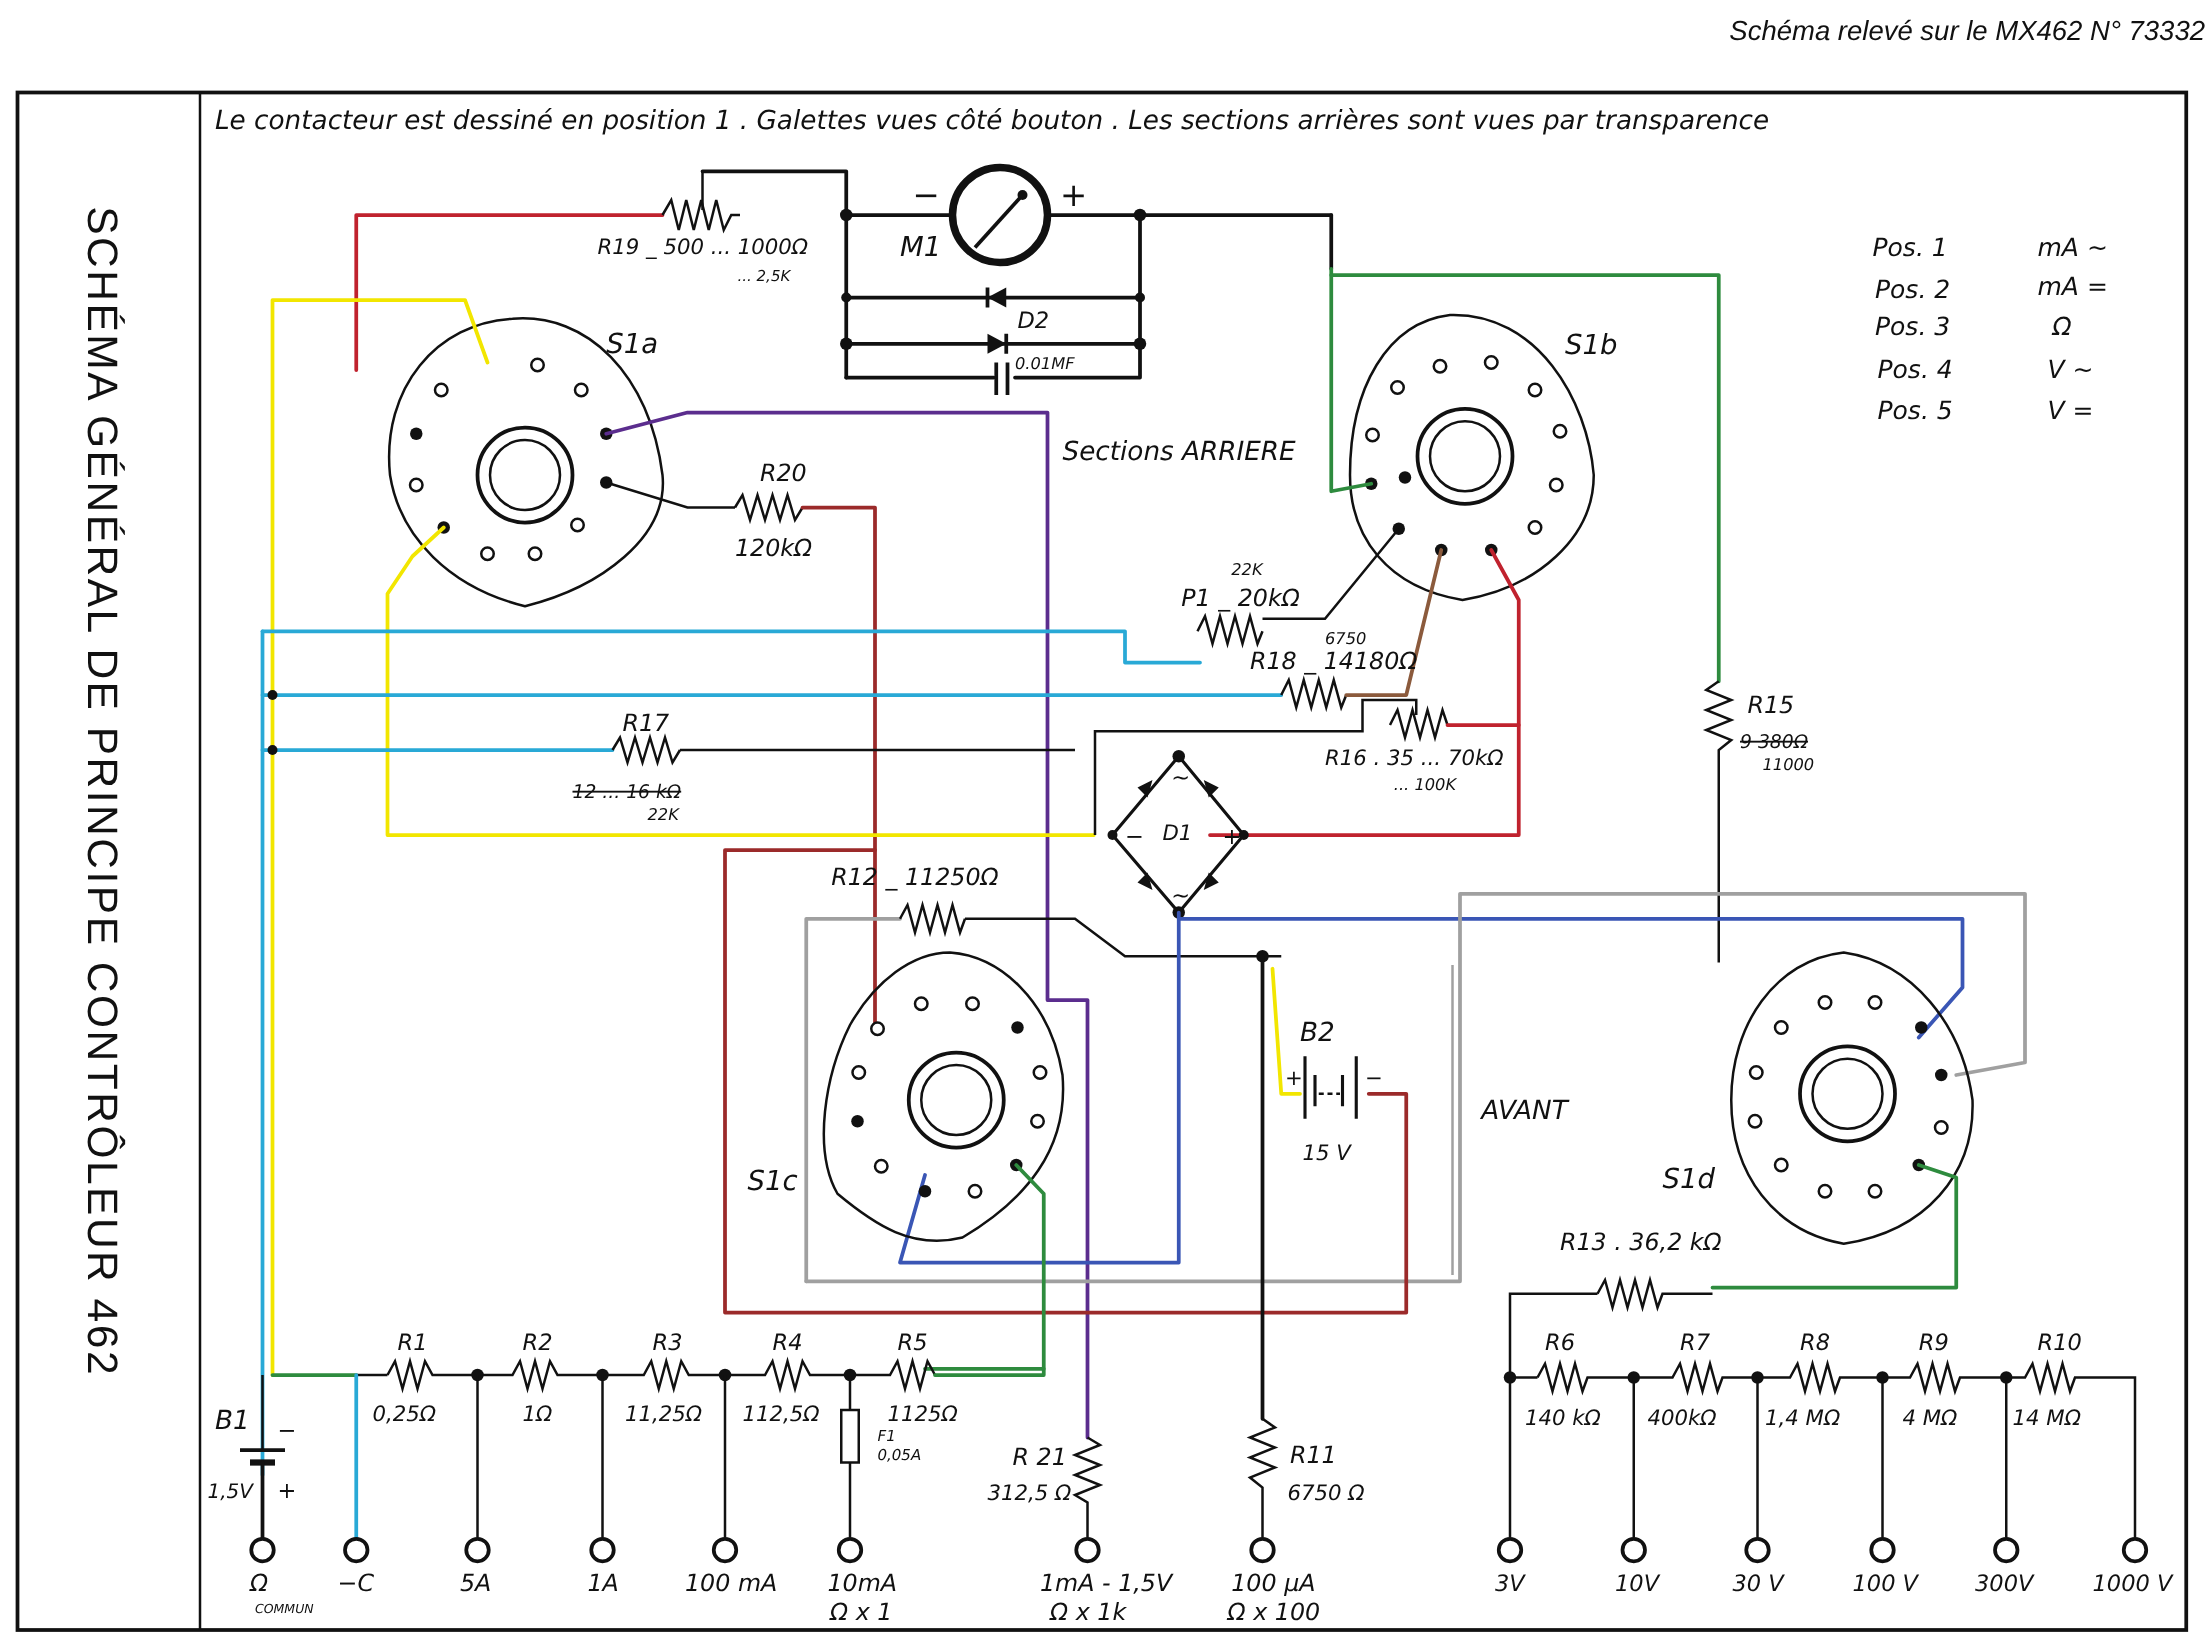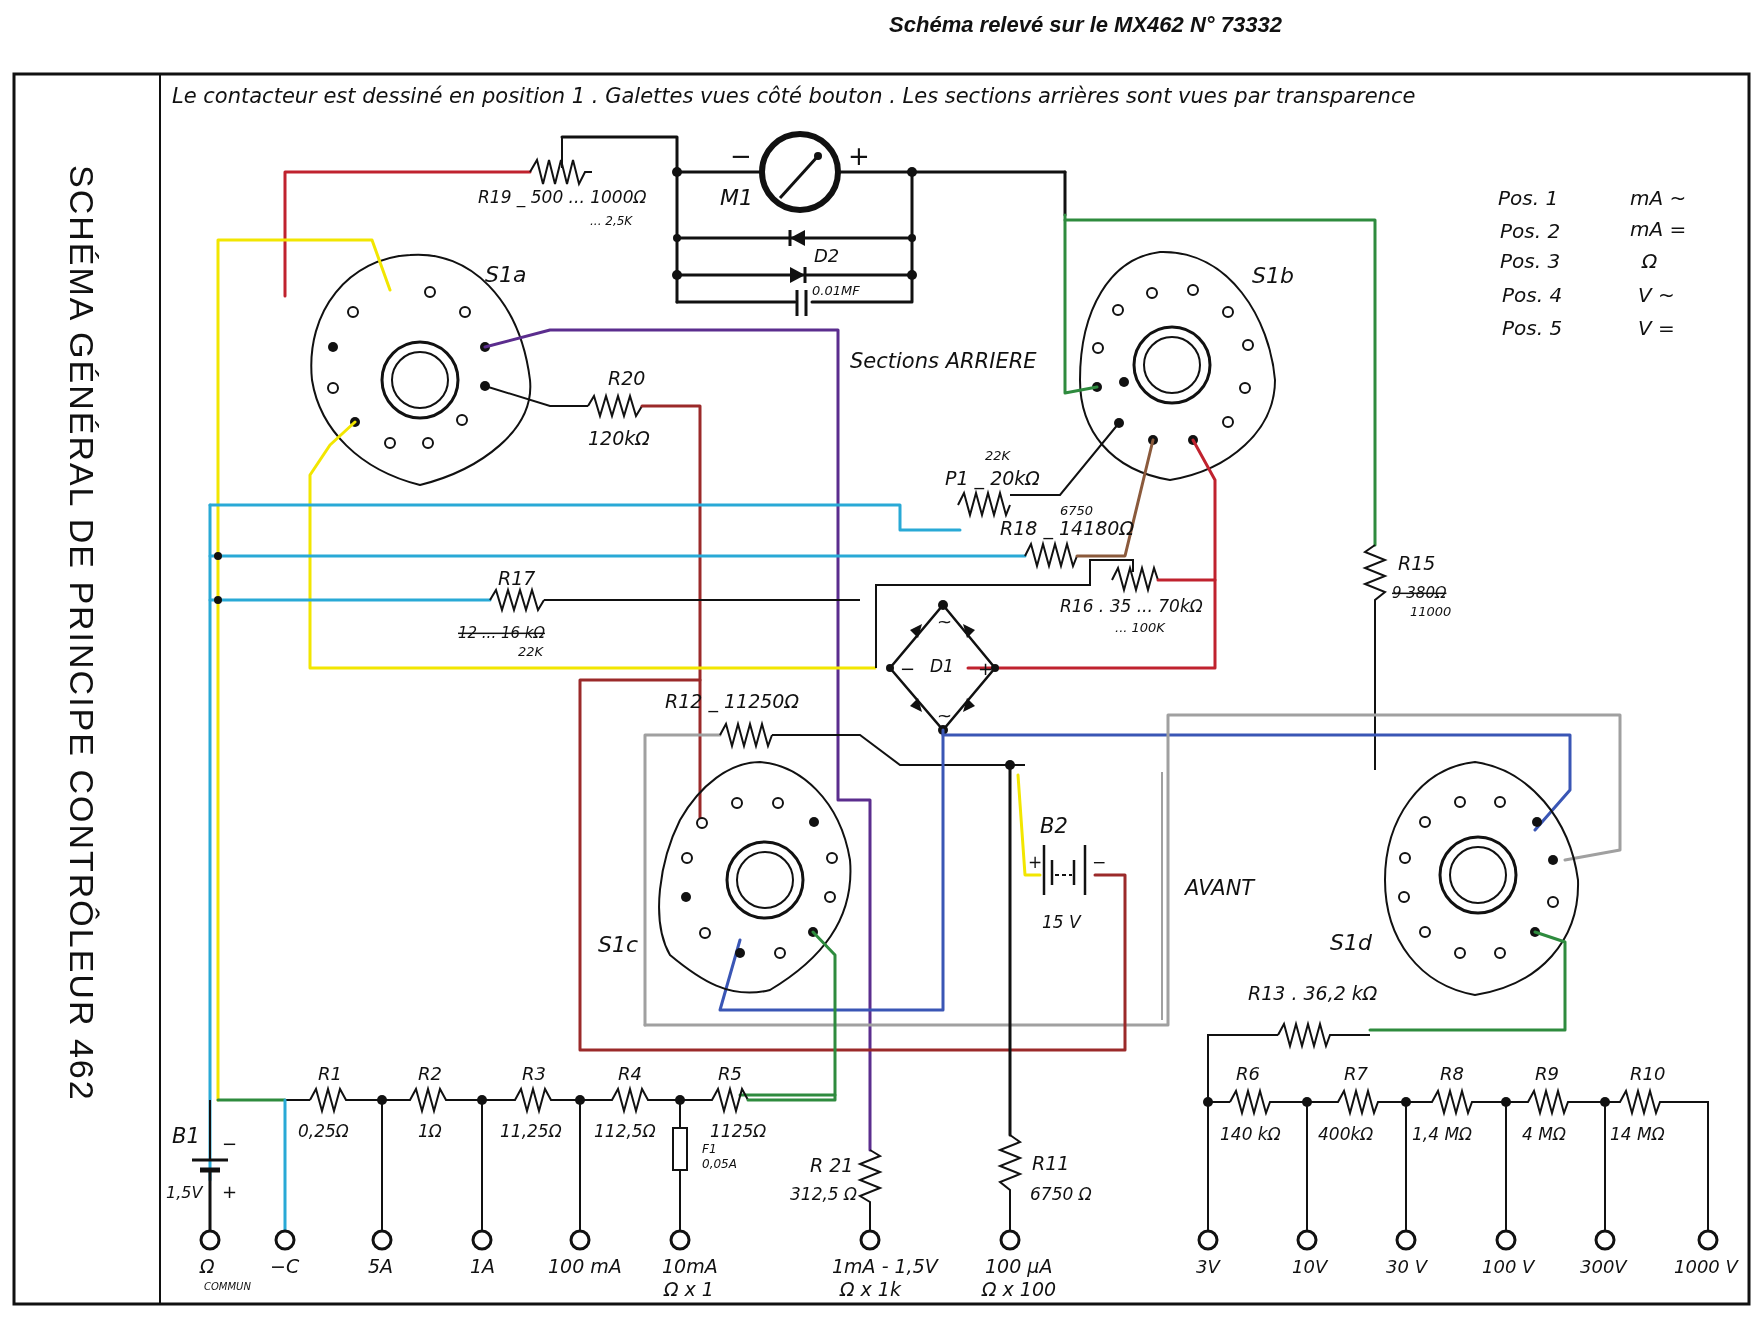--- a/index.html
+++ b/index.html
@@ -1,18 +1,18 @@
 <!DOCTYPE html>
 <html><head>
 <meta charset="utf-8">
 <style>
   html, body { margin: 0; padding: 0; background: #ffffff; }
   body { width: 1764px; height: 1318px; position: relative; overflow: hidden; font-family: "DejaVu Sans", sans-serif; }
-  #title { position: absolute; left: 0; top: 12px; width: 1764px; text-align: center; padding-left: 407px; box-sizing: border-box;
-           font-family: "Liberation Sans", sans-serif; font-weight: bold; font-style: italic; font-size: 22px; color: #111; }
+  #title { position: absolute; left: 0; top: 12px; width: 1764px; text-align: right; padding-left: 407px; box-sizing: border-box;
+           font-family: "Liberation Sans", sans-serif; font-weight: normal; font-style: italic; font-size: 22px; color: #111; }
   #sheet { position: absolute; left: 0; top: 0; }
   .hand { font-family: "DejaVu Sans", sans-serif; font-style: italic; fill: #111; }
   .w { fill: none; stroke-width: 3; stroke-linejoin: round; stroke-linecap: round; }
   .blk { stroke: #111; }
   .thin { fill: none; stroke: #111; stroke-width: 2; }
   .dot { fill: #111; }
   .hole { fill: #fff; stroke: #111; stroke-width: 2; }
   .term { fill: #fff; stroke: #111; stroke-width: 3; }
 </style>
 </head>

